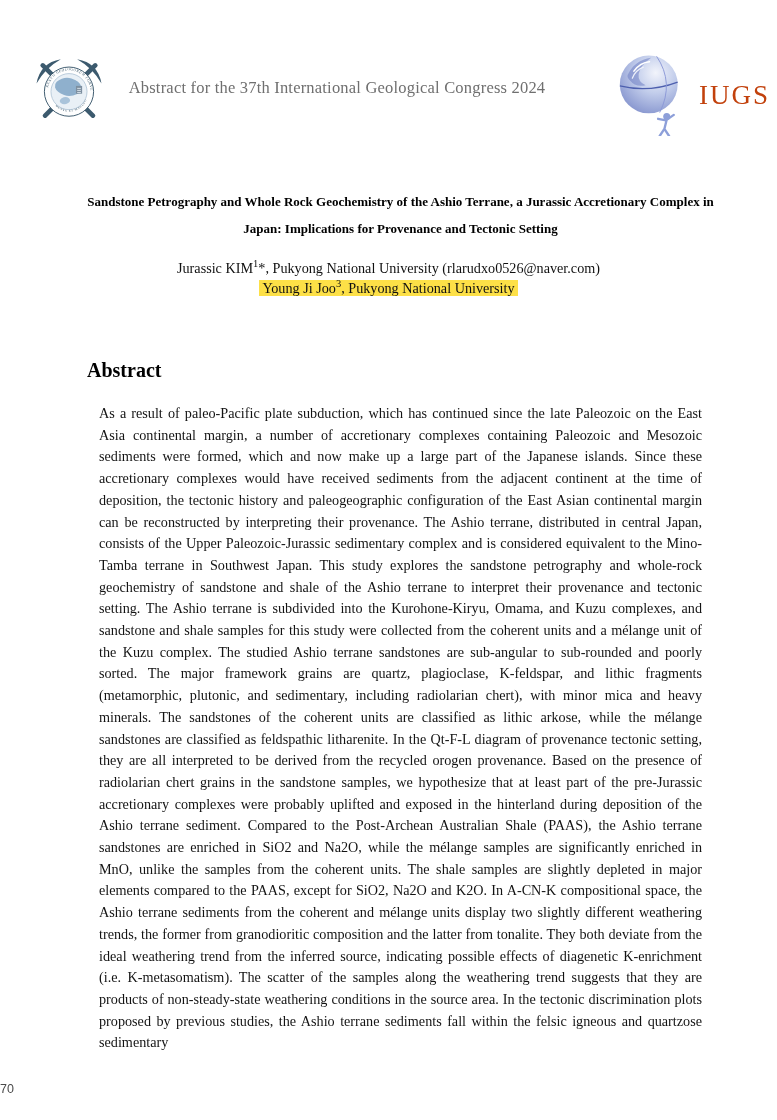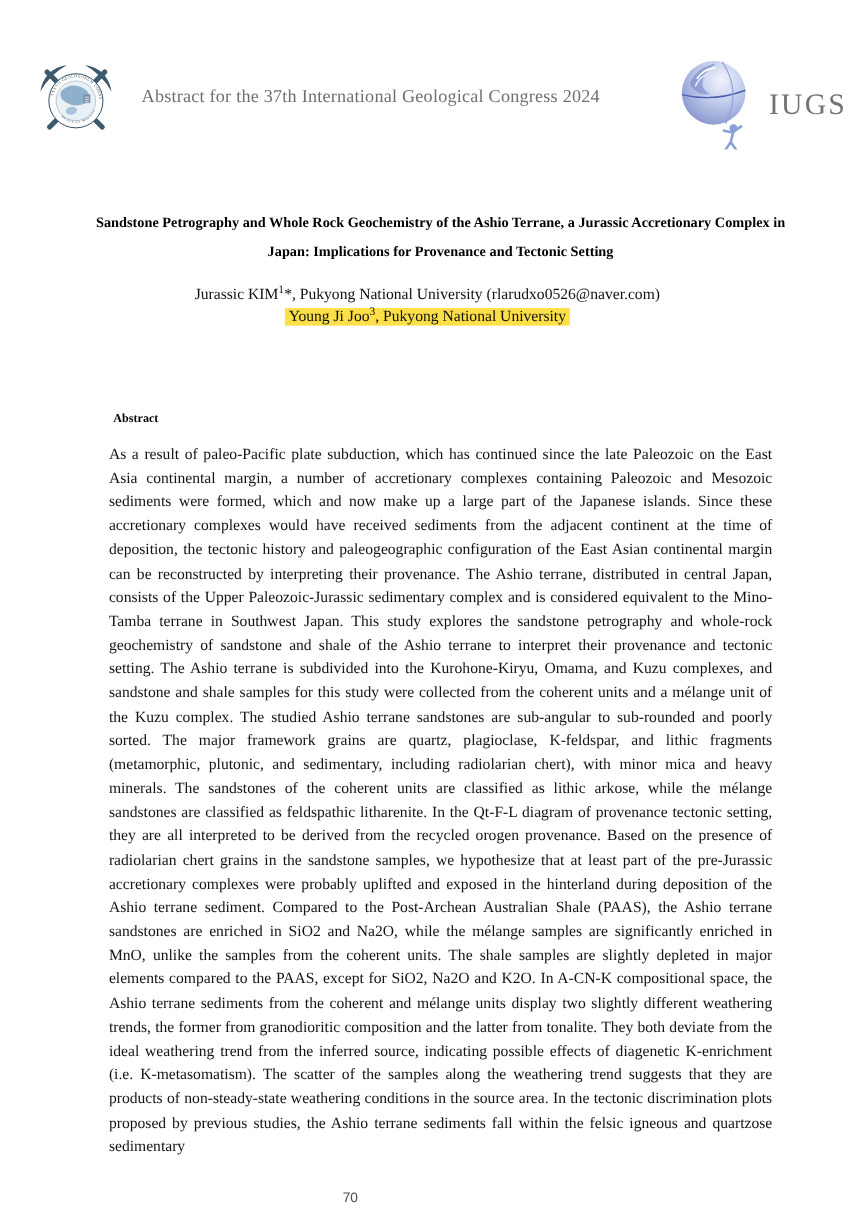--- a/index.html
+++ b/index.html
@@ -11,49 +11,49 @@
 
   
   .igc-logo { position:absolute; left:28px; top:49px; width:82px; height:82px; }
   .header-text {
     position:absolute; left:0; top:78px; width:674px; text-align:center;
     font-size:16.5px; color:#6f6f6f; letter-spacing:0.2px;
   }
   .iugs-logo { position:absolute; left:612px; top:50px; display:flex; align-items:center; }
   .iugs-globe { width:86px; height:86px; }
   .iugs-text {
-    font-size:27px; color:#737373; letter-spacing:2px; margin-left:1px;
+    font-size:27px; color:#c2410c; letter-spacing:2px; margin-left:1px;
     margin-top:4px; font-family:"Liberation Serif",serif;
   }
 
   
   .title {
     position:absolute; left:72px; top:176px; width:633px; margin:12px;
     text-align:center; font-size:13px; font-weight:bold; line-height:27px; color:#000000;
   }
   .authors {
     position:absolute; left:87px; top:258px; width:603px; text-align:center;
     font-size:14.2px; line-height:20px; color:#101010;
   }
   .author-sup { font-size:10.5px; line-height:0; }
   .hl { background:#fde047; padding:0 3px; }
 
   
   .abstract-heading {
-    position:absolute; left:87px; top:359px; margin:16px;
-    font-size:11px; font-weight:bold; color:#000000;
+    position:absolute; left:87px; top:359px; margin:0;
+    font-size:20px; font-weight:bold; color:#000000;
   }
   .abstract-body {
     position:absolute; left:87px; top:391px; width:603px; margin:12px;
     font-size:14.2px; line-height:21.7px; text-align:justify; color:#131313;
   }
 
   
   .page-number {
-    position:absolute; left:0; top:1082px; width:637px; text-align:center;
+    position:absolute; left:0; top:1082px; width:637px; 
     font-size:12.5px; color:#4a4a4a; font-family:"Liberation Sans","DejaVu Sans",sans-serif;
   }
 </style>
 </head>
 <body>
 
 <div class="page">
 
   <div class="igc-logo">
     <svg viewBox="0 0 100 100" width="82" height="82" aria-hidden="true">

